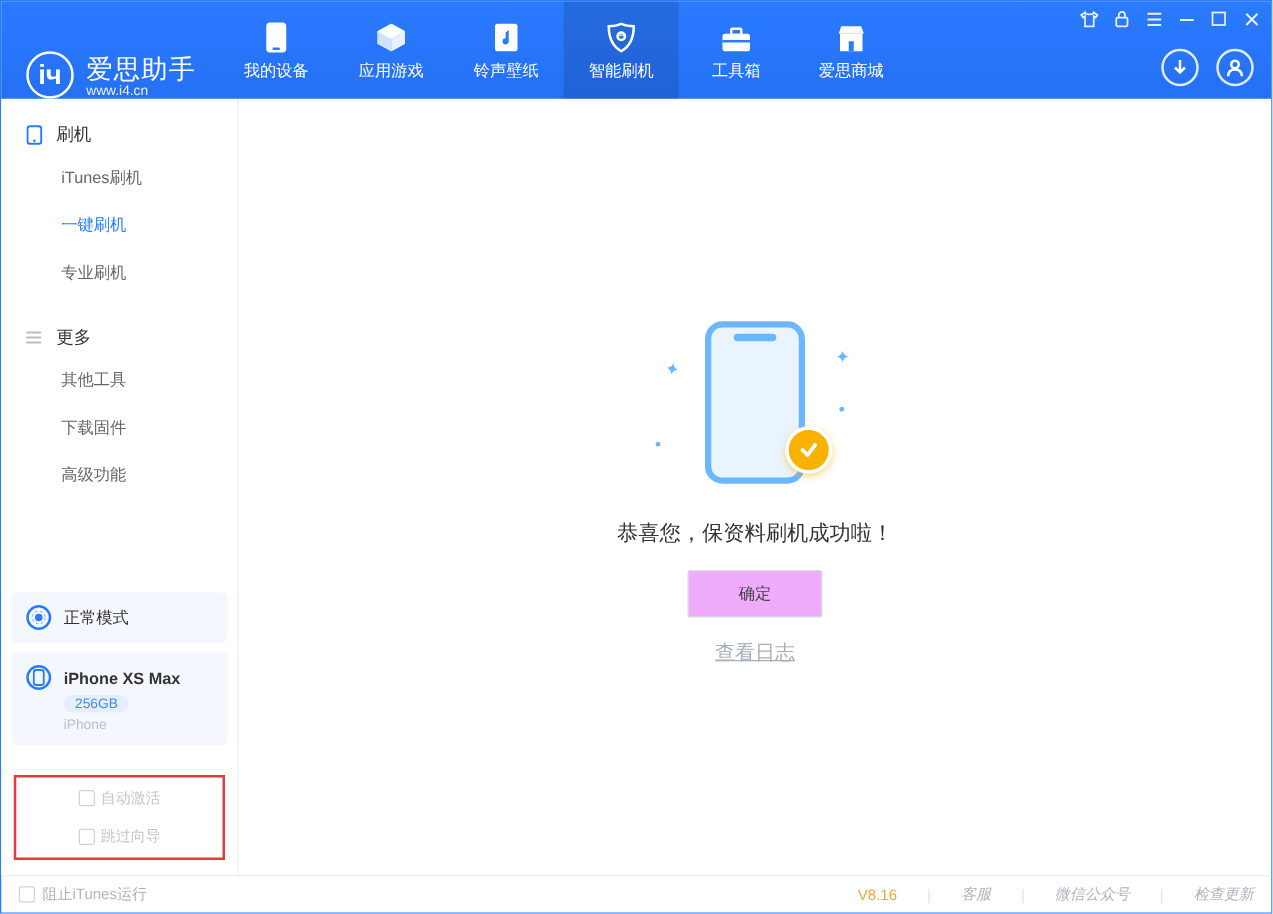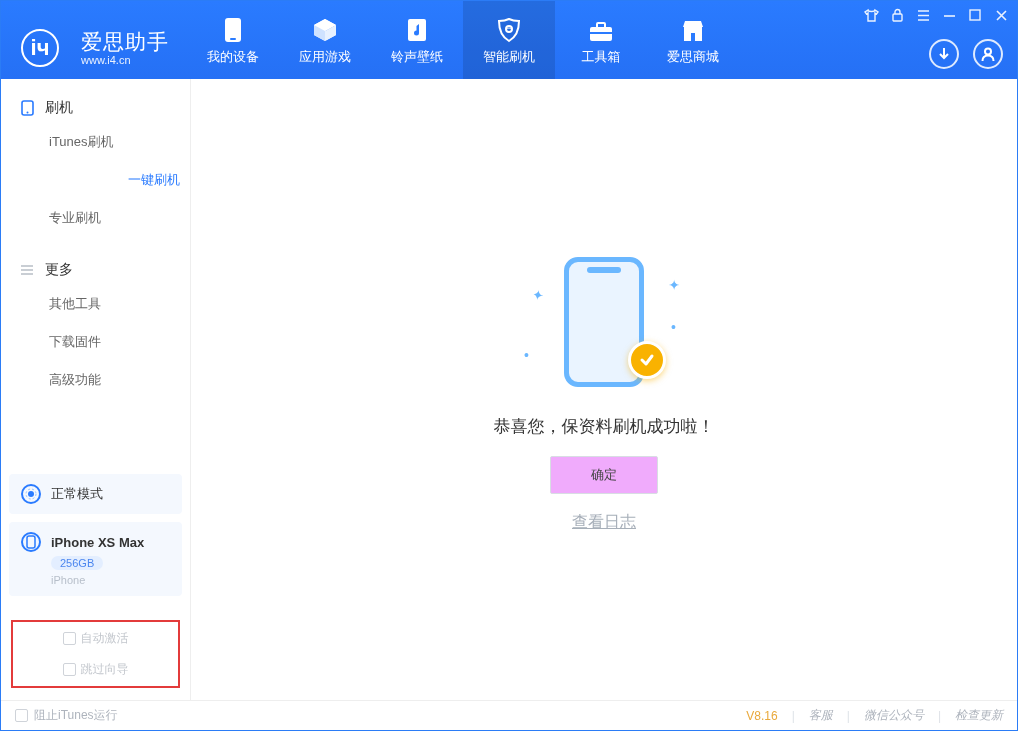--- a/index.html
+++ b/index.html
@@ -1,21 +1,21 @@
 <!DOCTYPE html>
 <html><head>
 <meta charset="utf-8">
 <style>
 * { margin: 0; padding: 0; box-sizing: border-box; font-family: "Microsoft YaHei", Arial, sans-serif; }
 body { background: #f0f0f0; display: flex; align-items: center; justify-content: center; min-height: 100vh; }
 .window { width: 1018px; height: 731px; background: #fff; border: 1px solid #2b7cf6; display: flex; flex-direction: column; box-shadow: 0 2px 8px rgba(0,0,0,0.1); }
 
 
 .header { height: 78px; background: linear-gradient(180deg,#2a7bff 0%,#2570f5 100%); display: flex; align-items: stretch; color: #fff; position: relative; }
-.logo-block { display: flex; align-items: center; padding: 16px 18px 0 20px; flex: 0 0 auto; gap: 12px; }
+.logo-block { display: flex; align-items: flex-end; padding: 16px 18px 0 20px; flex: 0 0 auto; }
 .logo-icon { width: 38px; height: 38px; border: 2.5px solid #fff; border-radius: 50%; display: flex; align-items: center; justify-content: center; font-weight: bold; font-size: 22px; color: #fff; margin-right: 10px; }
 .logo-text { display: flex; flex-direction: column; line-height: 1.1; }
 .logo-text .t1 { font-size: 21px; letter-spacing: 1px; font-weight: 500; }
 .logo-text .t2 { font-size: 11px; opacity: .9; }
 
 .tabs { display: flex; align-items: stretch; }
 .tab { width: 92px; display: flex; flex-direction: column; align-items: center; justify-content: center; gap: 5px; cursor: pointer; position: relative; }
 .tab.active { background: rgba(0,0,0,0.12); }
 .tab .ticon { height: 28px; display: flex; align-items: flex-end; justify-content: center; }
 .tab .tlabel { font-size: 13px; }
@@ -29,21 +29,21 @@
 
 
 .bodyrow { flex: 1; display: flex; min-height: 0; }
 
 
 .sidebar { width: 190px; border-right: 1px solid #eee; display: flex; flex-direction: column; background: #fff; }
 .sidemain { flex: 1; overflow: auto; padding-top: 10px; }
 .section-h { display: flex; align-items: center; gap: 10px; padding: 10px 16px 6px 18px; color: #333; font-size: 14px; font-weight: 500; }
 .sicon { width: 16px; height: 16px; display: flex; align-items: center; justify-content: center; }
 .subitem { padding: 10px 10px 10px 48px; font-size: 13px; color: #666; cursor: pointer; }
-.subitem.active { color: #2a7bff; text-align: right; }
+.subitem.active { color: #2a7bff; }
 
 .sidecards { padding: 8px; }
 .card { background: #f4f8fe; border-radius: 4px; padding: 10px 12px; margin-bottom: 8px; display: flex; align-items: center; gap: 10px; font-size: 13px; color: #333; }
 .card.small { flex-direction: column; align-items: flex-start; gap: 4px; }
 .card .dname { font-weight: 600; color: #333; font-size: 13px; }
 .badge { display: inline-block; background: #e3eeff; color: #4b86ef; border-radius: 10px; padding: 1px 9px; font-size: 11px; }
 .card .sub { font-size: 11px; color: #b7bfca; }
 .cicon { width: 20px; height: 20px; border: 2px solid #2a7bff; border-radius: 50%; display:flex;align-items:center;justify-content:center; }
 
 .side-opts { border: 2px solid #e33b3b; margin: 8px 10px 12px 10px; padding: 8px 6px; display: flex; gap: 14px; font-size: 12px; color: #bfc4cc; align-items: center; flex-direction: column; }
@@ -58,21 +58,21 @@
 .checkc { position:absolute; right:18px; bottom:18px; width:38px; height:38px; background:#f9b200; border:3px solid #fff; border-radius:50%; display:flex;align-items:center;justify-content:center; box-shadow:0 2px 6px rgba(249,178,0,.5);}
 .sp { position:absolute; font-size:14px; color:#6ab7ff; }
 .sp1{ left:8px; top:40px; transform:rotate(10deg);} .sp2{ right:4px; top:30px;} .sp3{ left:0; bottom:34px;} .sp4{ right:8px; top:72px;}
 .msg { font-size: 17px; color: #333; }
 .okbtn { border: 1px solid #d8dde3; background: #f0abfc; padding: 9px 40px; font-size: 13px; color: #444; cursor: pointer; border-radius: 2px; }
 .loglink { font-size: 16px; color: #a7afb9; text-decoration: underline; cursor: pointer; }
 
 
 .footer { height: 30px; border-top: 1px solid #eee; display: flex; align-items: center; padding: 0 14px; font-size: 12px; color: #aeb4bd; }
 .footer .left { display:flex; align-items:center; gap:6px; cursor:pointer; }
-.footer .right { margin-left:auto; display:flex; align-items:center; gap:6px; }
+.footer .right { margin-left:auto; display:flex; align-items:center; gap:16px; }
 .fdiv { color:#dfe3e8; padding:0 8px; }
 .flink { cursor:pointer;font-style:italic; }
 .ver { color:#e9a93c; }
 </style>
 </head>
 <body>
 
 <div class="window">
 
   <div class="header">

